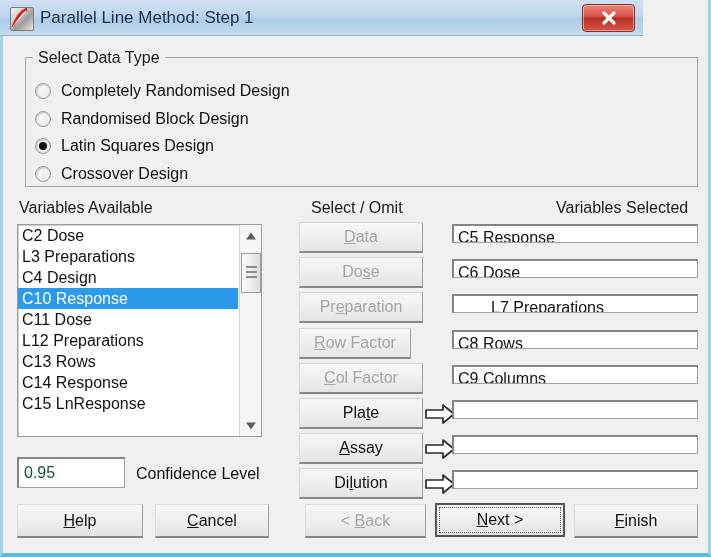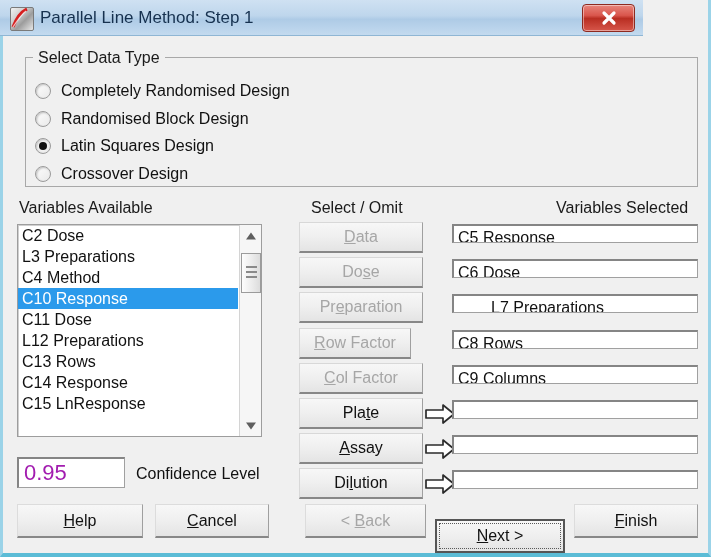--- a/index.html
+++ b/index.html
@@ -117,21 +117,21 @@
     background:#ffffff;border:1px solid #a0a0a0;
     border-top:2px solid #858585;border-left:2px solid #858585;
     font-size:16px;color:#111;line-height:23px;padding-left:4px;
     white-space:nowrap;overflow:hidden;cursor:text;
   }
   
   .conf-input{
     position:absolute;left:14px;top:457px;width:108px;height:31px;
     background:#fff;border:1px solid #a0a0a0;
     border-top:2px solid #858585;border-left:2px solid #858585;
-    box-sizing:border-box;font-size:22px;color:#a21caf;line-height:27px;padding-left:5px;
+    box-sizing:border-box;font-size:16px;color:#14532d;line-height:27px;padding-left:5px;
     cursor:text;
   }
   .conf-label{position:absolute;left:133px;top:465px;font-size:16px;color:#111;}
   
   .bbtn{
     position:absolute;box-sizing:border-box;height:34px;
     background:linear-gradient(to bottom,#f7f7f7 0%,#efefef 50%,#e4e4e4 100%);
     border:1px solid #9f9f9f;border-top-color:#dcdcdc;border-left-color:#dcdcdc;
     border-bottom:2px solid #878787;
     font-size:16px;color:#111;display:flex;align-items:center;justify-content:center;
@@ -187,21 +187,21 @@
   </div>
 
   <div class="col-head" style="left:16px;top:199px">Variables Available</div>
   <div class="col-head" style="left:308px;top:199px">Select / Omit</div>
   <div class="col-head" style="left:553px;top:199px">Variables Selected</div>
 
   <div class="listbox">
     <div class="list-items" id="avail-items">
         <div class="list-item">C2 Dose</div>
         <div class="list-item">L3 Preparations</div>
-        <div class="list-item">C4 Method</div>
+        <div class="list-item">C4 Design</div>
         <div class="list-item sel">C10 Response</div>
         <div class="list-item">C11 Dose</div>
         <div class="list-item">L12 Preparations</div>
         <div class="list-item">C13 Rows</div>
         <div class="list-item">C14 Response</div>
         <div class="list-item">C15 LnResponse</div>
       </div>
     <div class="vscroll">
       <div class="sb-arrow up">
         <svg width="11" height="8" viewBox="0 0 11 8">
@@ -272,21 +272,21 @@
 
   <div class="bbtn" style="left:14px;top:504px;width:126px">
       <span><u>H</u>elp</span>
     </div>
   <div class="bbtn" style="left:152px;top:504px;width:114px">
       <span><u>C</u>ancel</span>
     </div>
   <div class="bbtn disabled" style="left:302px;top:504px;width:121px">
       <span>&lt; <u>B</u>ack</span>
     </div>
-  <div class="bbtn default" style="left:432px;top:519px;width:130px">
+  <div class="bbtn default" style="left:432px;top:503px;width:130px">
     <span class="focus-ring"></span>
     <span><u>N</u>ext &gt;</span>
   </div>
   <div class="bbtn" style="left:571px;top:504px;width:124px">
       <span><u>F</u>inish</span>
     </div>
 
 </div>
 
 </body></html>

